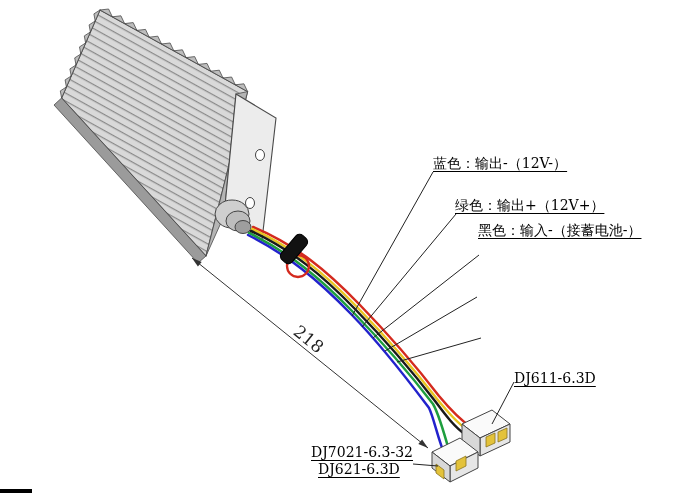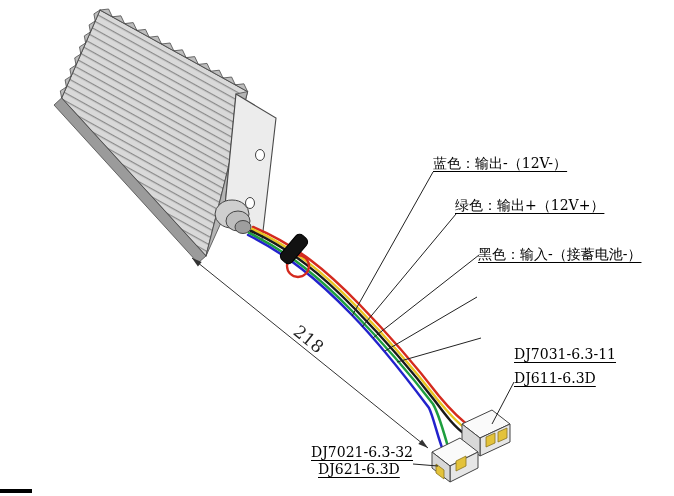--- a/index.html
+++ b/index.html
@@ -91,20 +91,19 @@
       <line x1="481" y1="338" x2="397" y2="362"></line>
       <line x1="514" y1="382" x2="492" y2="424"></line>
       <line x1="413" y1="464" x2="438" y2="466"></line>
     </g>
 
     <rect x="0" y="489" width="32" height="4" fill="#000"></rect>
   </svg>
 
   <div class="callout" style="left:433px;top:155px">蓝色：输出-（12V-）</div>
   <div class="callout" style="left:455px;top:197px">绿色：输出+（12V+）</div>
-  <div class="callout" style="left:478px;top:246px">黑色：输入-（接蓄电池-）</div>
+  <div class="callout" style="left:478px;top:222px">黑色：输入-（接蓄电池-）</div>
 
-  <div class="part" style="left:514px;top:346px">DJ7031-6.3-11</div>
   <div class="part" style="left:514px;top:370px">DJ611-6.3D</div>
   <div class="part" style="left:311px;top:444px">DJ7021-6.3-32</div>
   <div class="part" style="left:318px;top:461px">DJ621-6.3D</div>
 
 </div>
 
 </body></html>

